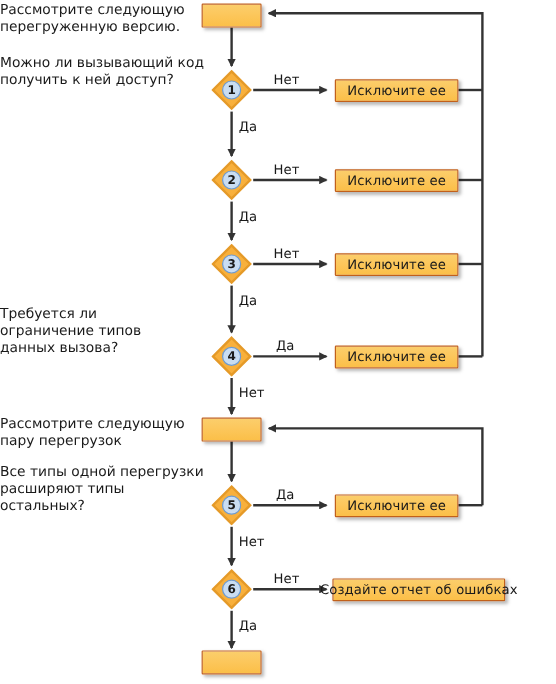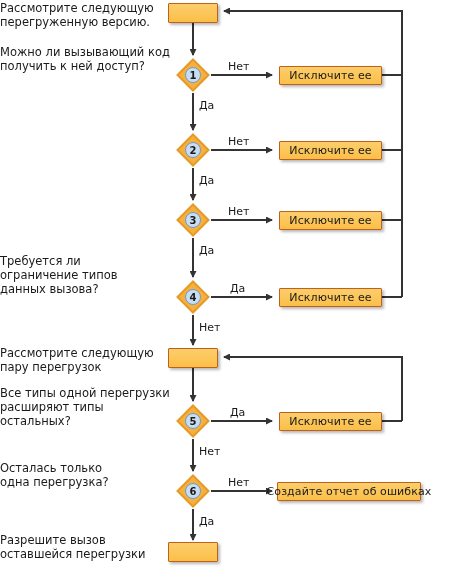--- a/index.html
+++ b/index.html
@@ -166,25 +166,21 @@
   <div class="qlabel" style="left:0px; top:254px; width:176px;">Требуется ли
 ограничение типов
 данных вызова?</div>
 
   <div class="qlabel" style="left:0px; top:346px; width:163px;">Рассмотрите следующую
 пару перегрузок</div>
 
   <div class="qlabel" style="left:0px; top:374px; width:176px;margin-top:12px;">Все типы одной перегрузки
 расширяют типы остальных?</div>
 
-  <div class="qlabel" style="left:0px; top:461px; width:176px;">Осталась только
-одна перегрузка?</div>
-
-  <div class="qlabel" style="left:0px; top:533px; width:163px;">Разрешите вызов
-оставшейся перегрузки</div>
+
 
   <div class="dia" style="left:176px; top:58px;">
     <svg class="shape" viewBox="0 0 34 34">
       <polygon points="17,1.5 32.5,17 17,32.5 1.5,17" fill="#F8B03C" stroke="#E59A28" stroke-width="2"></polygon>
       <circle cx="17" cy="17" r="7.5" fill="#C9DDF2" stroke="#6C9BD2" stroke-width="1"></circle>
     </svg>
     <span class="num">1</span>
   </div>
 
   <div class="dia" style="left:176px; top:133px;">

